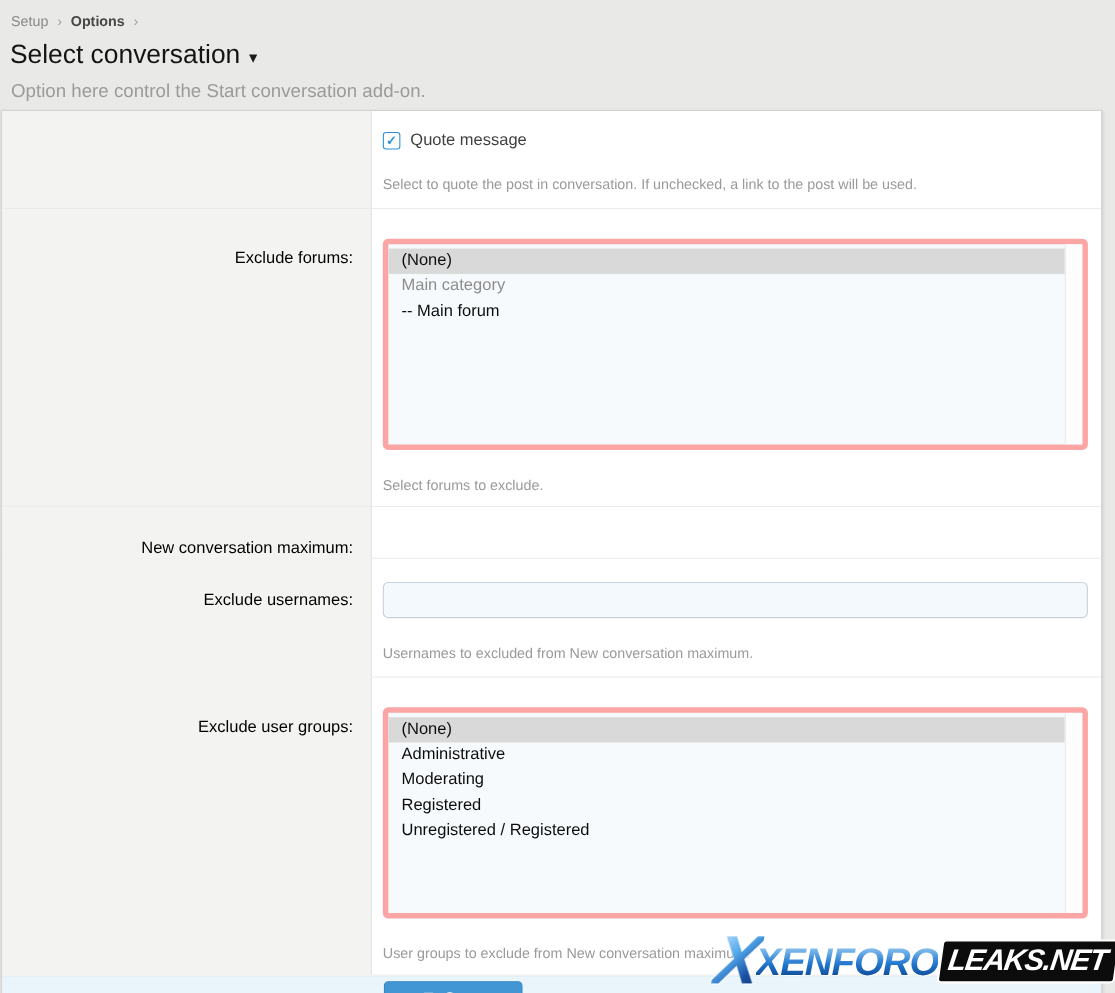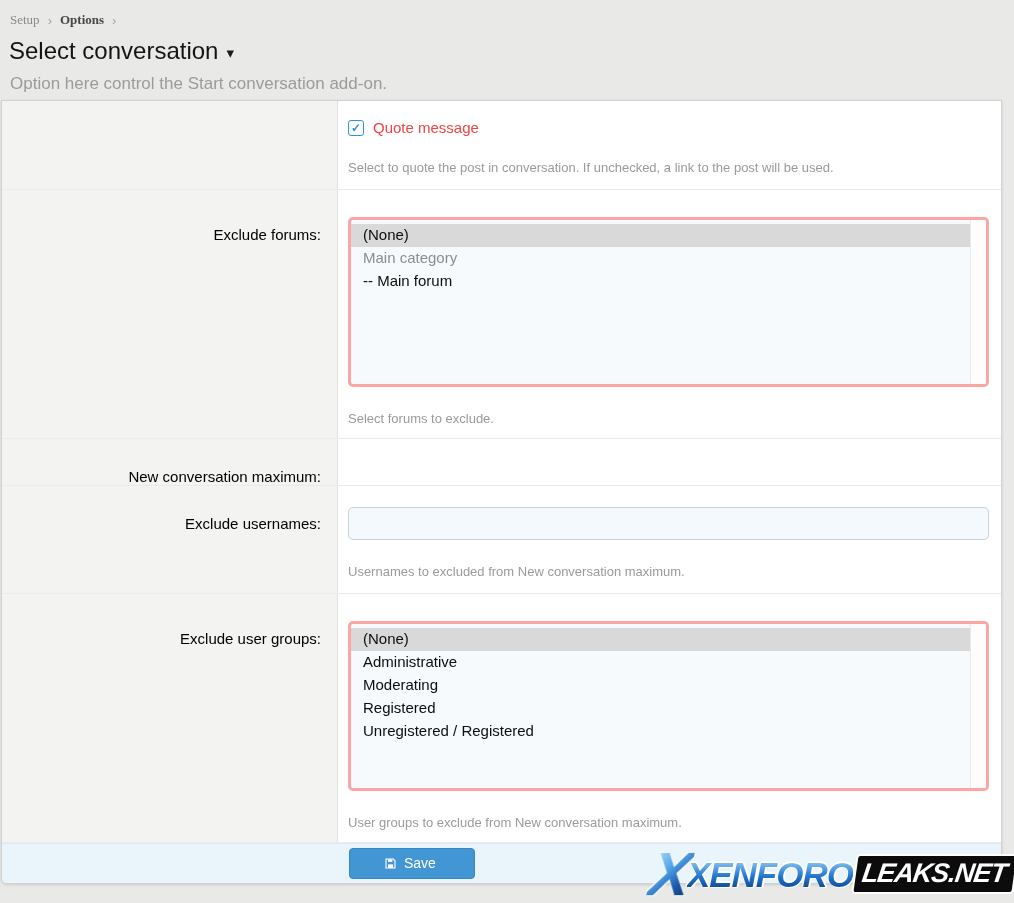--- a/index.html
+++ b/index.html
@@ -11,21 +11,21 @@
     overflow: hidden;
   }
 
   
   .app-header { position: absolute; top: 0; left: 0; right: 0; height: 100px; }
   .breadcrumb {
     padding: 12px 0 0 10px;
     font-size: 13px; color: #8a8a8a;
     display: flex; align-items: center; gap: 8px;
   }
-  .crumb { color: #8a8a8a; cursor: pointer; font-family: Liberation Serif, serif; }
+  .crumb { color: #8a8a8a; cursor: pointer; }
   .crumb.bold { color: #474747; font-weight: bold; }
   .crumb-sep { color: #a2a2a2; font-size: 13px; }
   .page-title {
     margin: 9px 0 0 9px;
     font-size: 24px; color: #141414; font-weight: 500;
     display: flex; align-items: center; gap: 8px;
     cursor: pointer;
   }
   .title-caret { font-size: 15px; color: #1a1a1a; padding-top: 3px; }
   .page-subtitle { margin: 9px 0 0 10px; font-size: 17px; color: #9b9b9b; }
@@ -57,29 +57,29 @@
   
   .row-quote .row-content { padding-top: 18px; padding-bottom: 14px; }
   .check-line { display: flex; align-items: center; gap: 9px; cursor: pointer; }
   .checkbox {
     width: 16px; height: 16px;
     border: 1px solid #2d93d4; border-radius: 3px;
     background: #fff;
     display: flex; align-items: center; justify-content: center;
     color: #2d93d4; font-size: 12px; font-weight: bold; line-height: 1;
   }
-  .check-label { font-size: 15px; color: #ef4444; }
+  .check-label { font-size: 15px; color: #404040; }
 
   
   .row-listbox .row-label-cell { padding-top: 36px; }
   .row-listbox .row-content { padding-top: 27px; padding-bottom: 12px; }
   .listbox {
     position: relative;
-    height: 170px;
-    border: 3px solid #fca5a5;
+    height: 192px;
+    border: 5px solid #fca5a5;
     border-radius: 5px;
     background: #f6fafc;
     overflow: hidden;
   }
   .listbox-options {
     position: absolute; top: 0; left: 0; right: 16px; bottom: 0;
     padding: 4px 0;
   }
   .listbox-track {
     position: absolute; top: 0; right: 0; bottom: 0; width: 16px;

